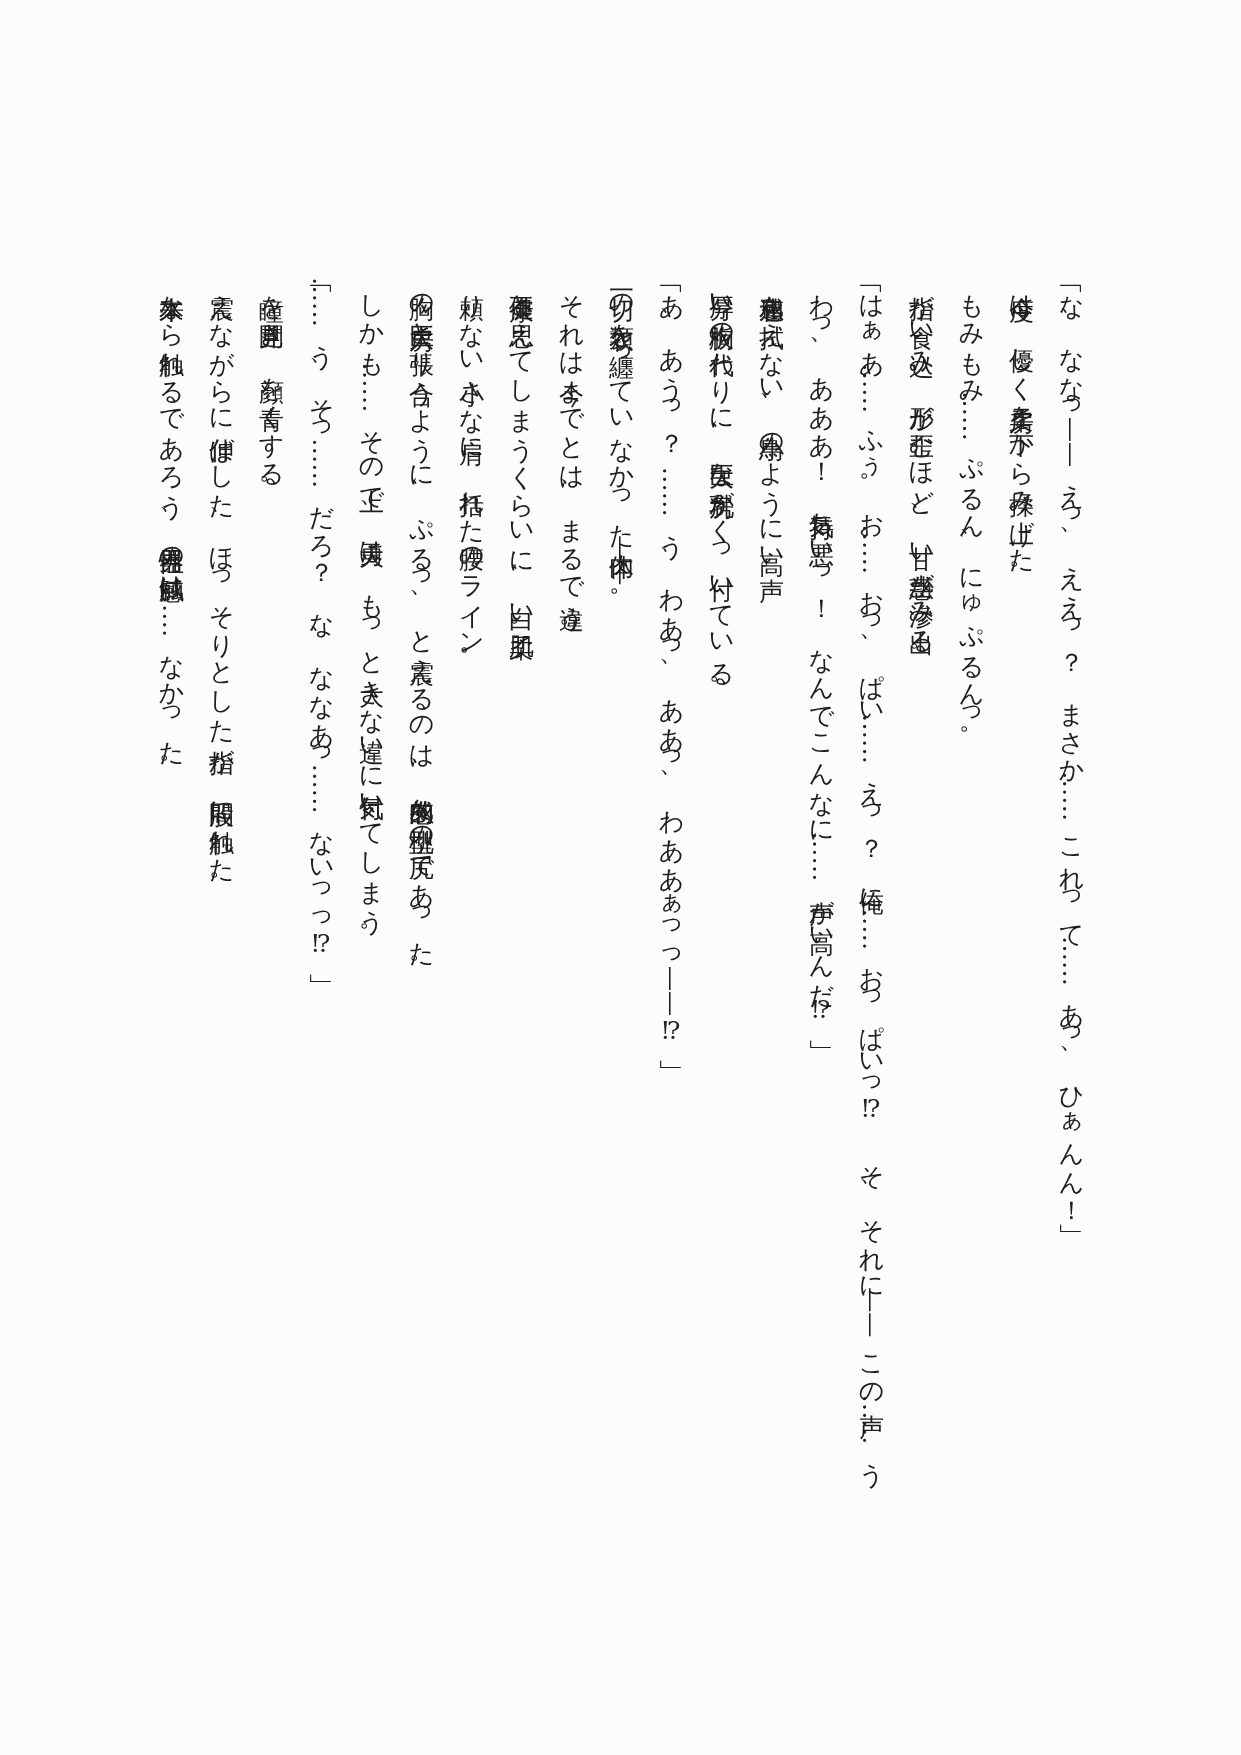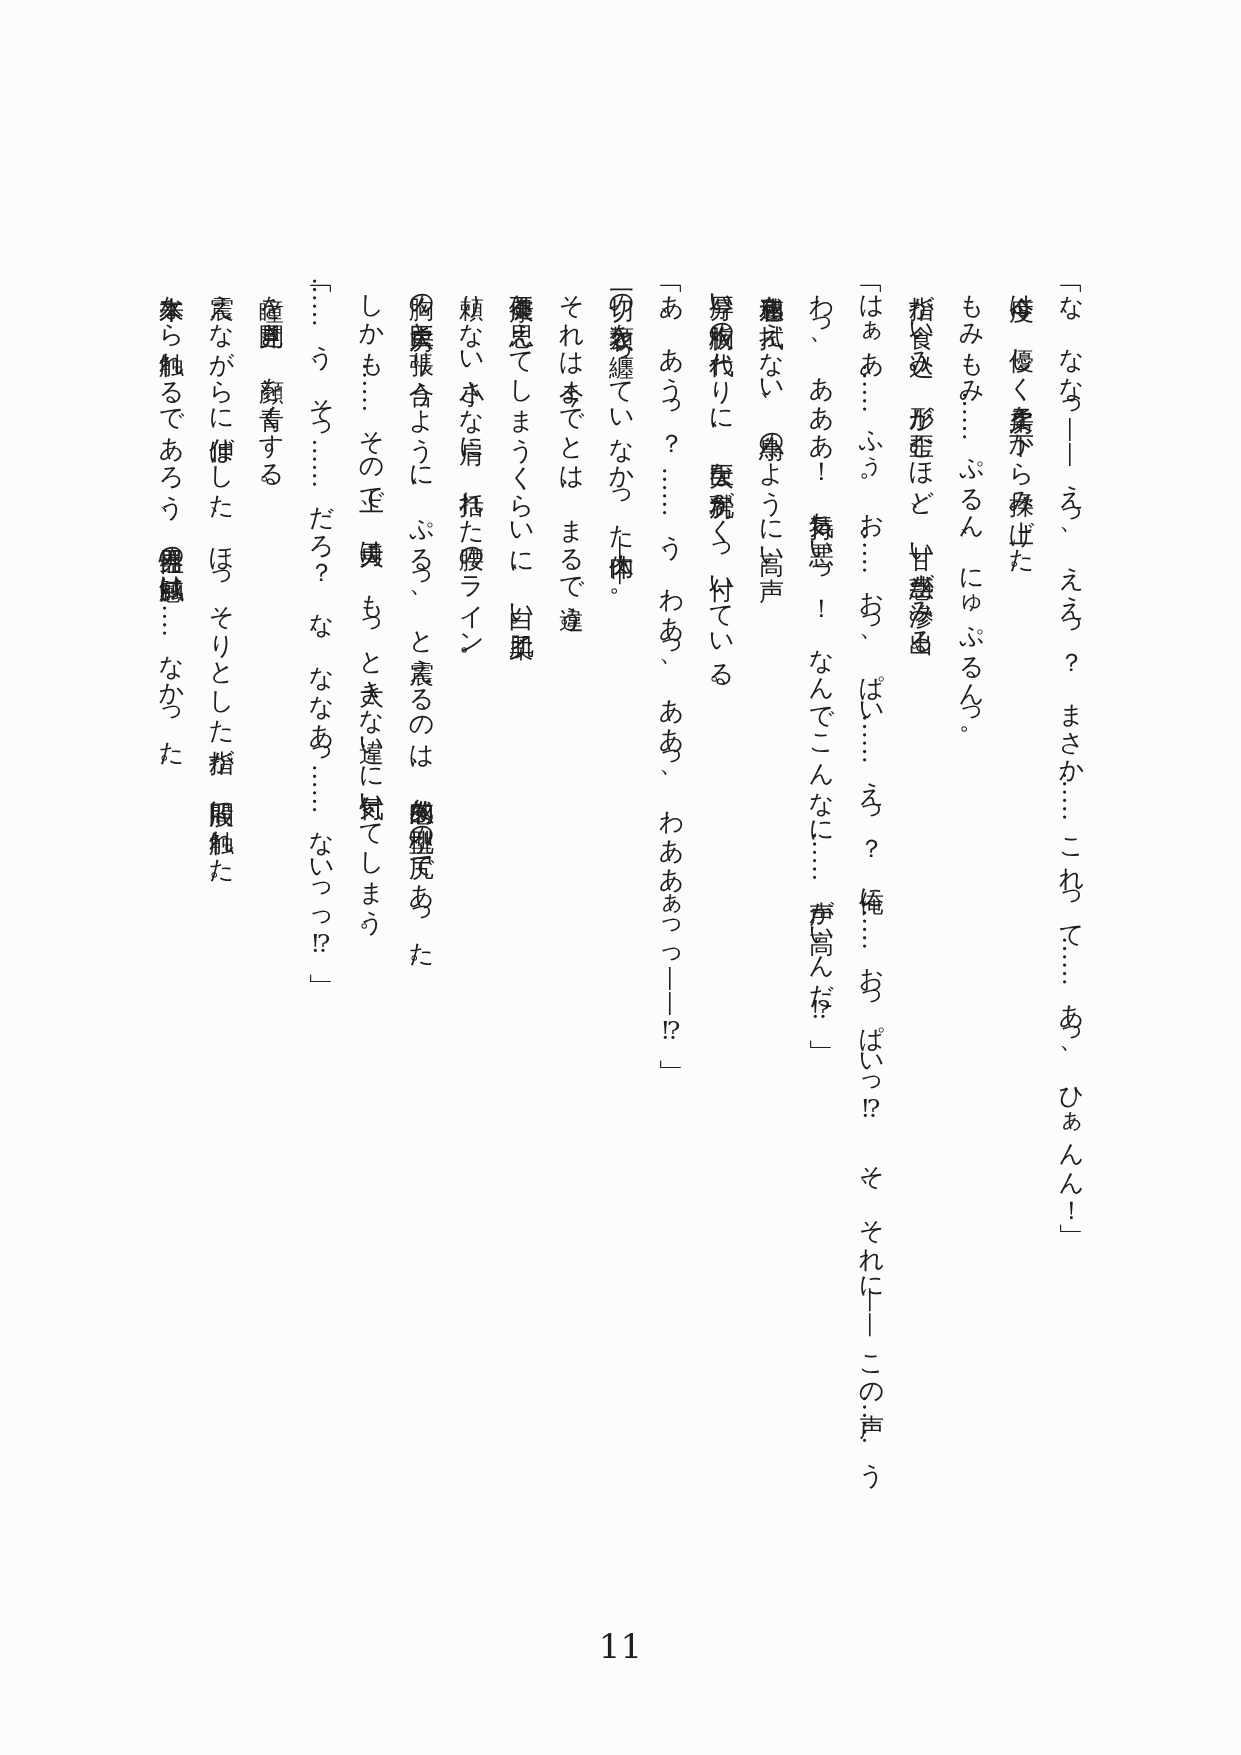--- a/index.html
+++ b/index.html
@@ -65,14 +65,13 @@
     <p>それは今までとは、まるで違う。</p>
     <p>不健康と思えてしまうくらいに、白い柔肌。</p>
     <p>頼りない小さな肩に、括れた腰のライン。</p>
     <p>胸の巨大房と張り合うように、ぷるっ、と震えるのは、肉感的な桃型の尻であった。</p>
     <p>しかも……その上で、勇大は、もっと大きな違いに気付いてしまう。</p>
     <p>「……う、そっ……だろ？　な、ななあっ……ないっっ⁉」</p>
     <p>瞳を見開き、顔を青くする。</p>
     <p>震えながらに伸ばした、ほっそりとした指が、股間に触れた。</p>
     <p>本来なら触れるであろう、男性器の感触は……なかった。</p>
   </main>
-  <div class="page-number">11</div>
 </div>
 
 </body></html>

